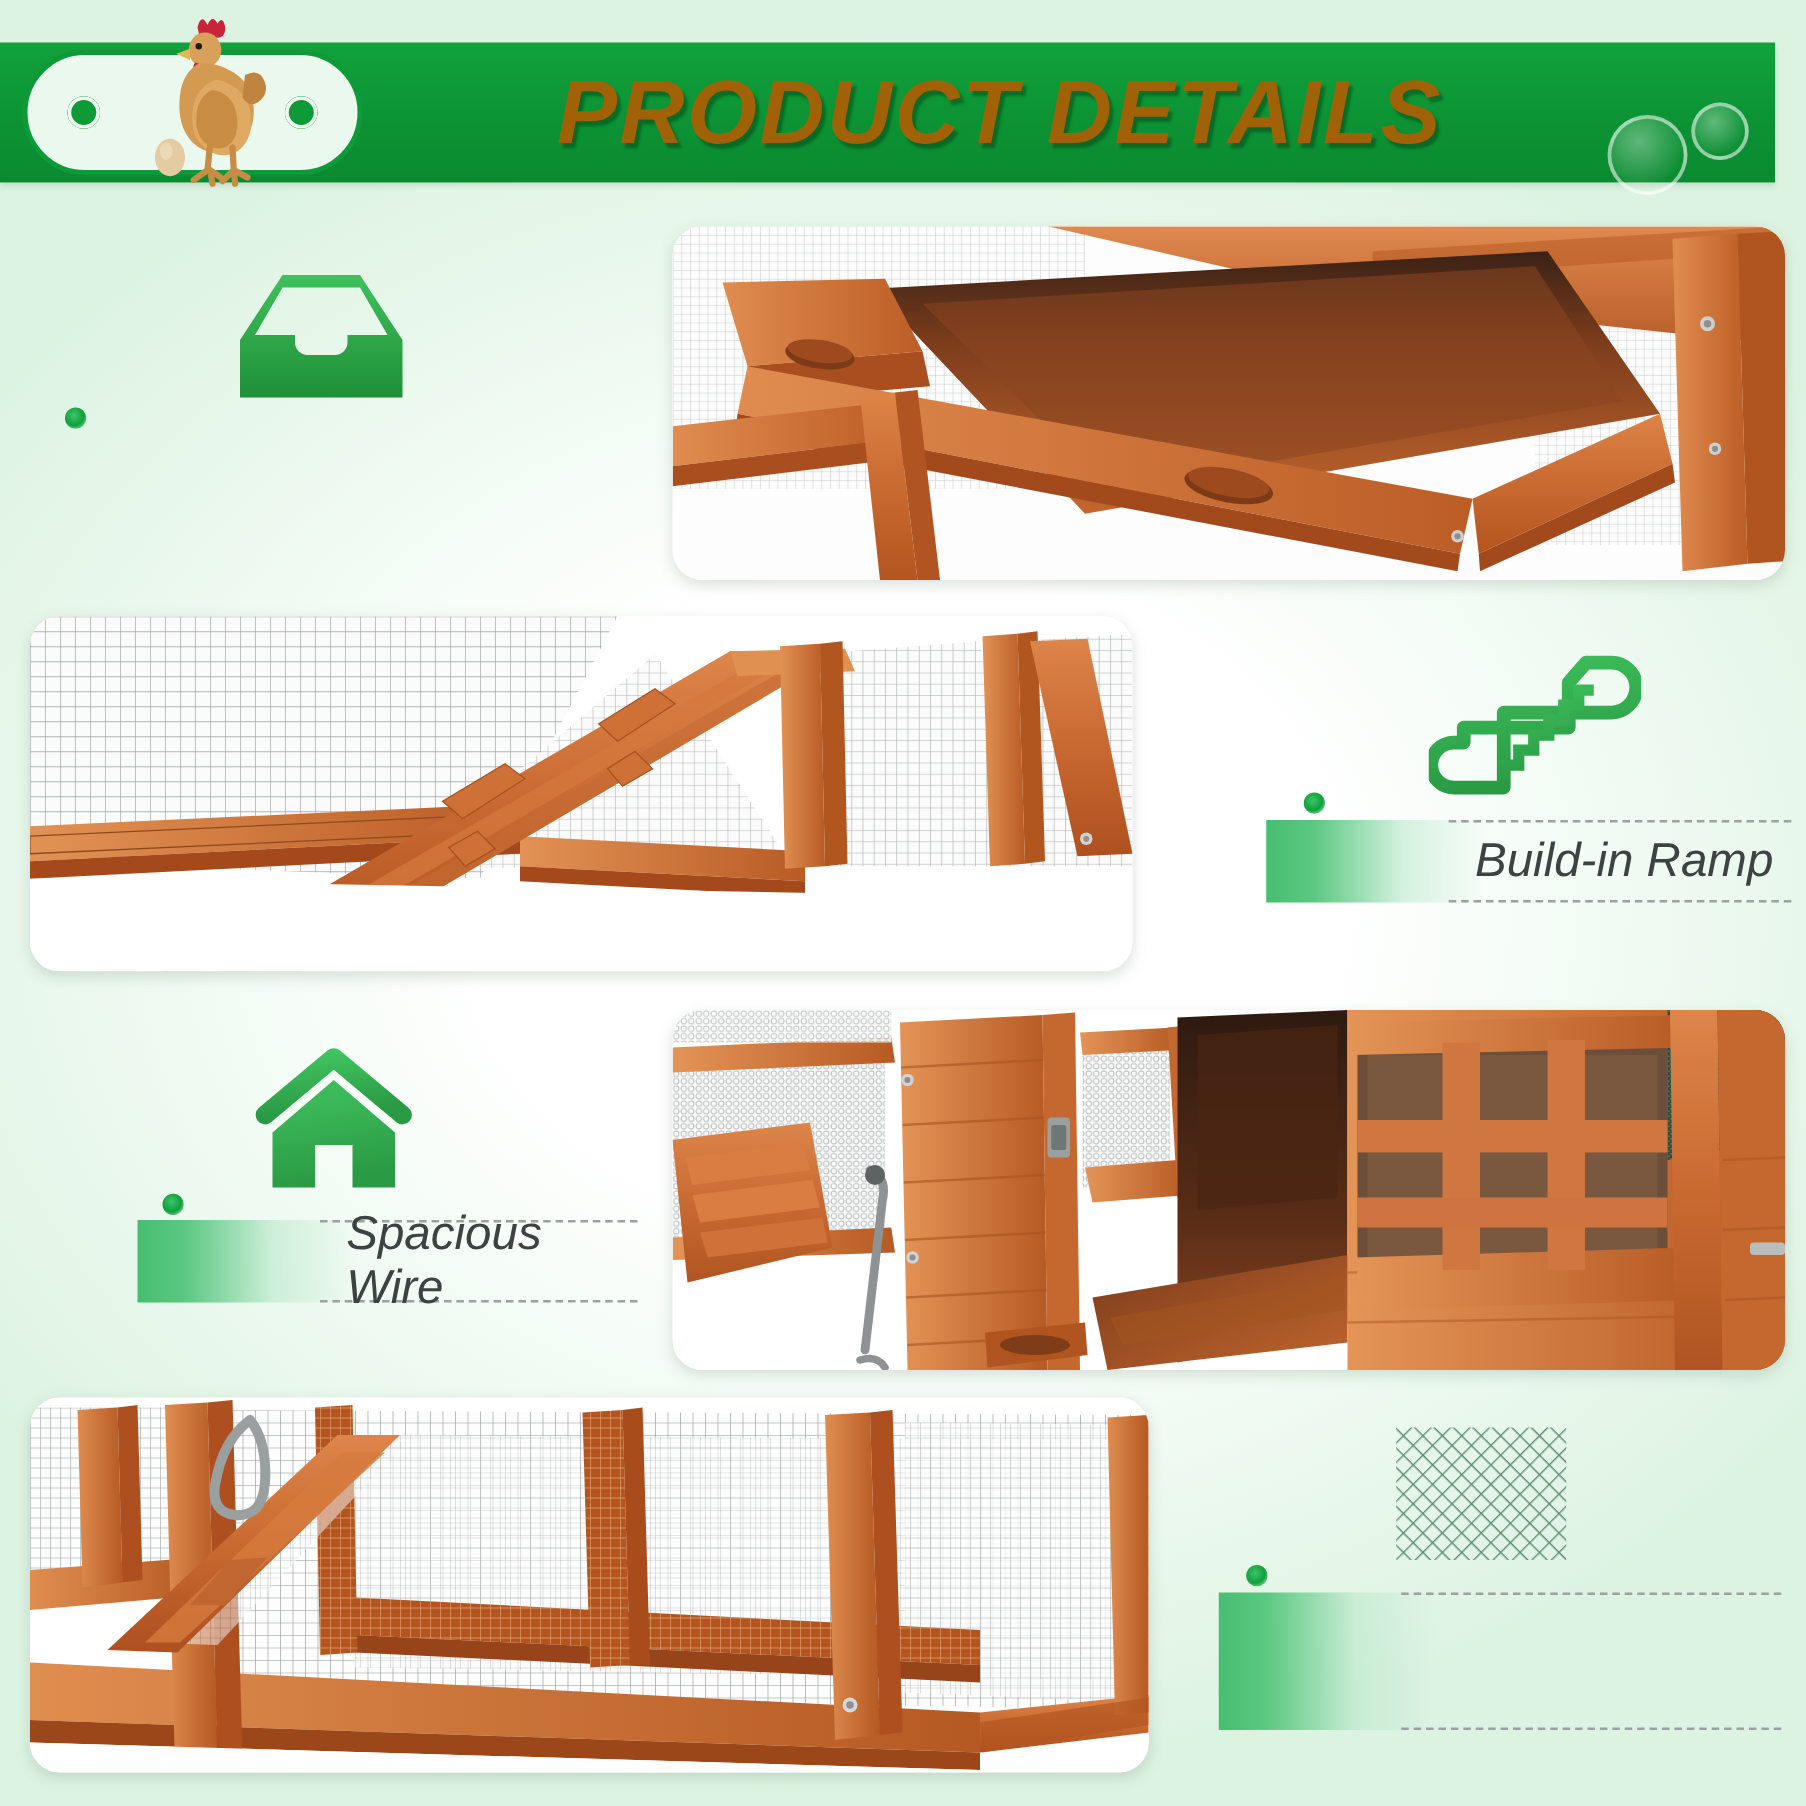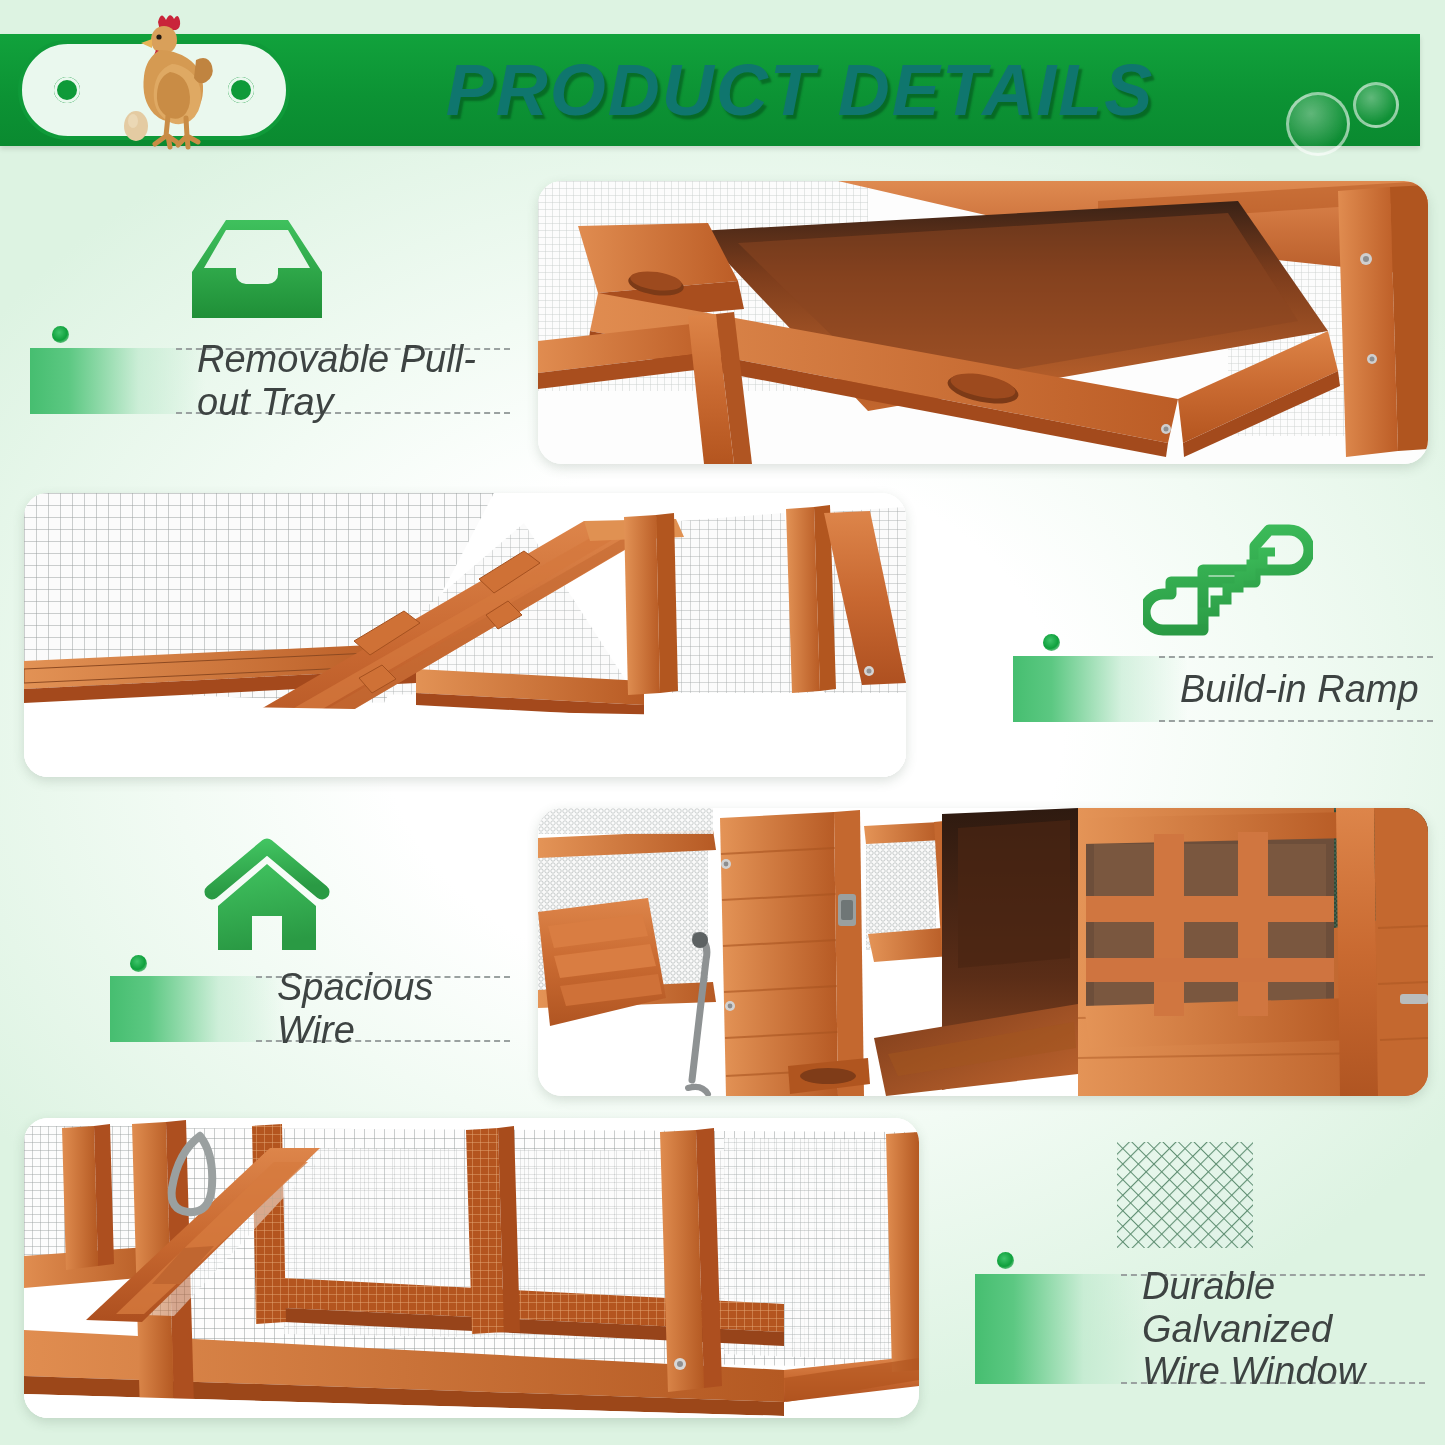--- a/index.html
+++ b/index.html
@@ -62,21 +62,21 @@
     position: absolute;
     left: 100px; top: -28px;
     width: 120px; height: 160px;
     z-index: 4;
   }
   .banner-title {
     position: absolute;
     left: 300px; top: 0;
     width: 1000px; height: 112px;
     display: flex; align-items: center; justify-content: center;
-    color: #0f766e;
+    color: #a16207;
     font-size: 72px;
     font-weight: bold;
     font-style: italic;
     letter-spacing: 2px;
     text-shadow: 3px 4px 2px rgba(0,60,20,0.45);
     z-index: 2;
     white-space: nowrap;
   }
 
   
@@ -508,26 +508,20 @@
         <stop offset="0" stop-color="#3fc15d"></stop>
           <stop offset="1" stop-color="#1f8f37"></stop>
       </linearGradient>
     </defs>
     <path d="M40 6 L102 6 L136 58 L136 104 L6 104 L6 58 Z
              M40 16 L102 16 L124 54 L92 54 L92 60 a10 10 0 0 1 -10 10 L60 70 a10 10 0 0 1 -10 -10 L50 54 L18 54 Z" fill="url(#g-tray)" fill-rule="evenodd"></path>
   </svg>
 
   <div class="feat-dot" style="left:22px; top:112px;"></div>
 
-  <div class="feat-rowwrap" style="left:0; top:134px; width:480px; height:66px;">
-    <div class="feat-bar"></div>
-    <div class="feat-dash-top"></div>
-    <div class="feat-dash-bot"></div>
-    <div class="feat-label">Removable Pull-out Tray</div>
-  </div>
 </div>
 
 <div class="feature feature-ramp">
   <svg class="feat-icon" style="left:130px; top:0; width:170px; height:112px;" viewBox="0 0 170 112">
     <defs>
       <linearGradient id="g-ramp" x1="0" y1="0" x2="0.3" y2="1">
         <stop offset="0" stop-color="#3fc15d"></stop>
           <stop offset="1" stop-color="#2a9a44"></stop>
       </linearGradient>
     </defs>
@@ -589,16 +583,14 @@
     <rect x="2" y="2" width="136" height="106" fill="url(#g-wirebg)"></rect>
     <rect x="2" y="2" width="136" height="106" fill="url(#g-wire)"></rect>
   </svg>
 
   <div class="feat-dot" style="left:22px; top:112px;"></div>
 
   <div class="feat-rowwrap" style="left:0; top:134px; width:450px; height:110px;">
     <div class="feat-bar"></div>
     <div class="feat-dash-top"></div>
     <div class="feat-dash-bot"></div>
-    <div class="feat-label">Durable Galvanized
-Wire Window</div>
   </div>
 </div>
 
 </body></html>

